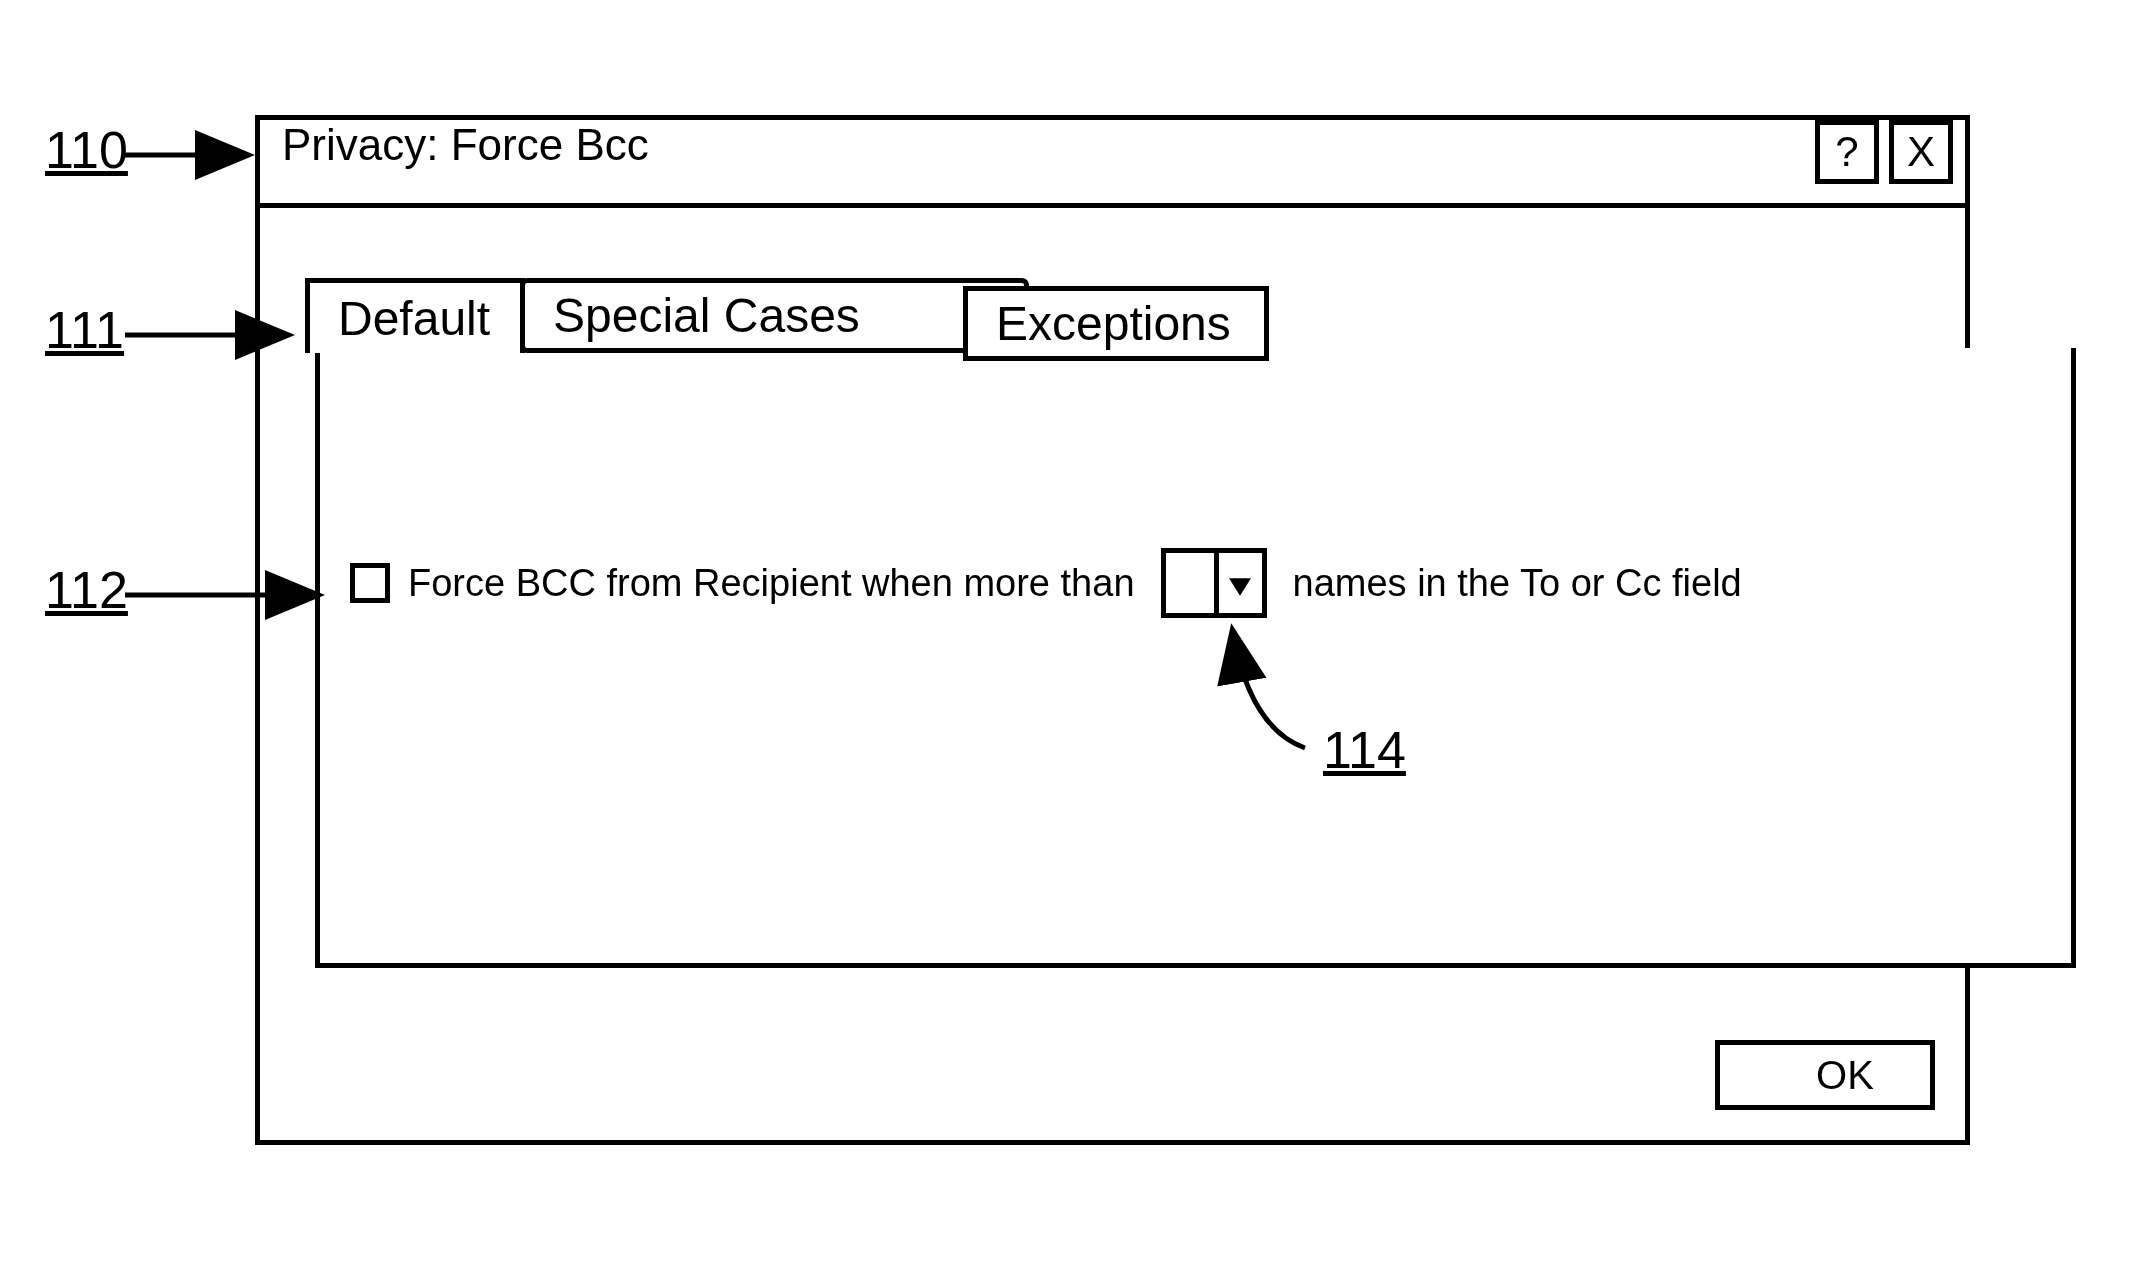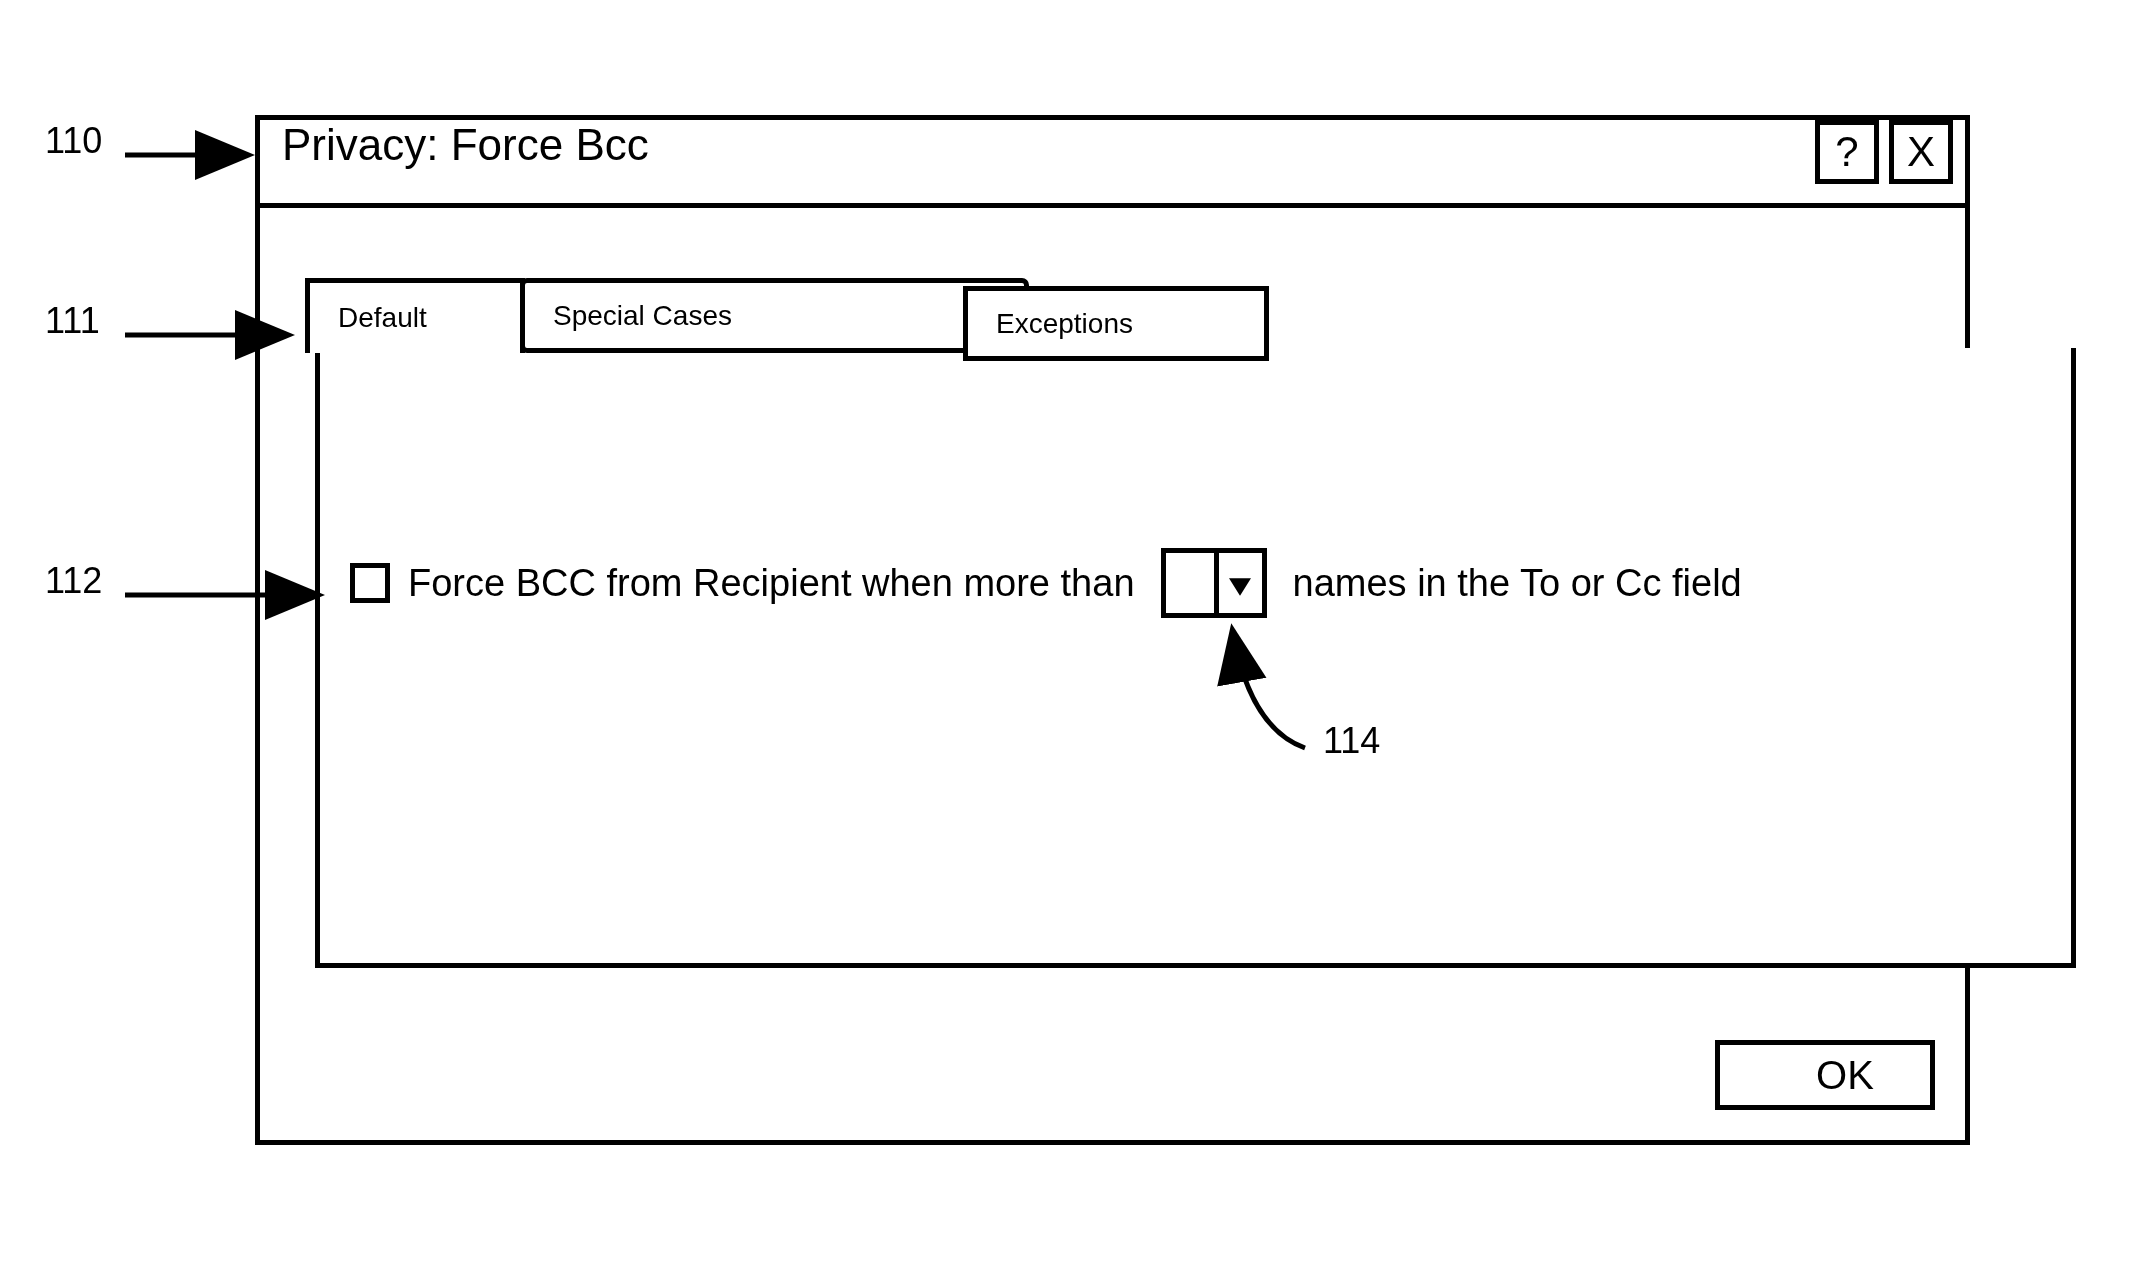--- a/index.html
+++ b/index.html
@@ -62,21 +62,21 @@
       border-top: none;
       background: #fff;
     }
     .tab {
       position: absolute;
       height: 75px;
       border: 5px solid #000;
       display: flex;
       align-items: center;
       padding: 0 28px;
-      font-size: 28px;
+      font-size: 48px;
       background: #fff;
       cursor: pointer;
     }
     .tab-default {
       left: 45px;
       top: 70px;
       width: 220px;
       border-bottom: none;
       z-index: 3;
     }
@@ -151,21 +151,22 @@
       align-items: center;
       justify-content: center;
       font-size: 40px;
       background: #fff;
       cursor: pointer;
       padding-left: 40px;
     }
     
     .callout-label {
       position: absolute;
-      font-size: 36px;
+      font-size: 52px;
+      text-decoration: underline;
     }
     .arrow-svg {
       position: absolute;
       overflow: visible;
     }
   </style>
 </head>
 <body>
 
 <div class="canvas">

